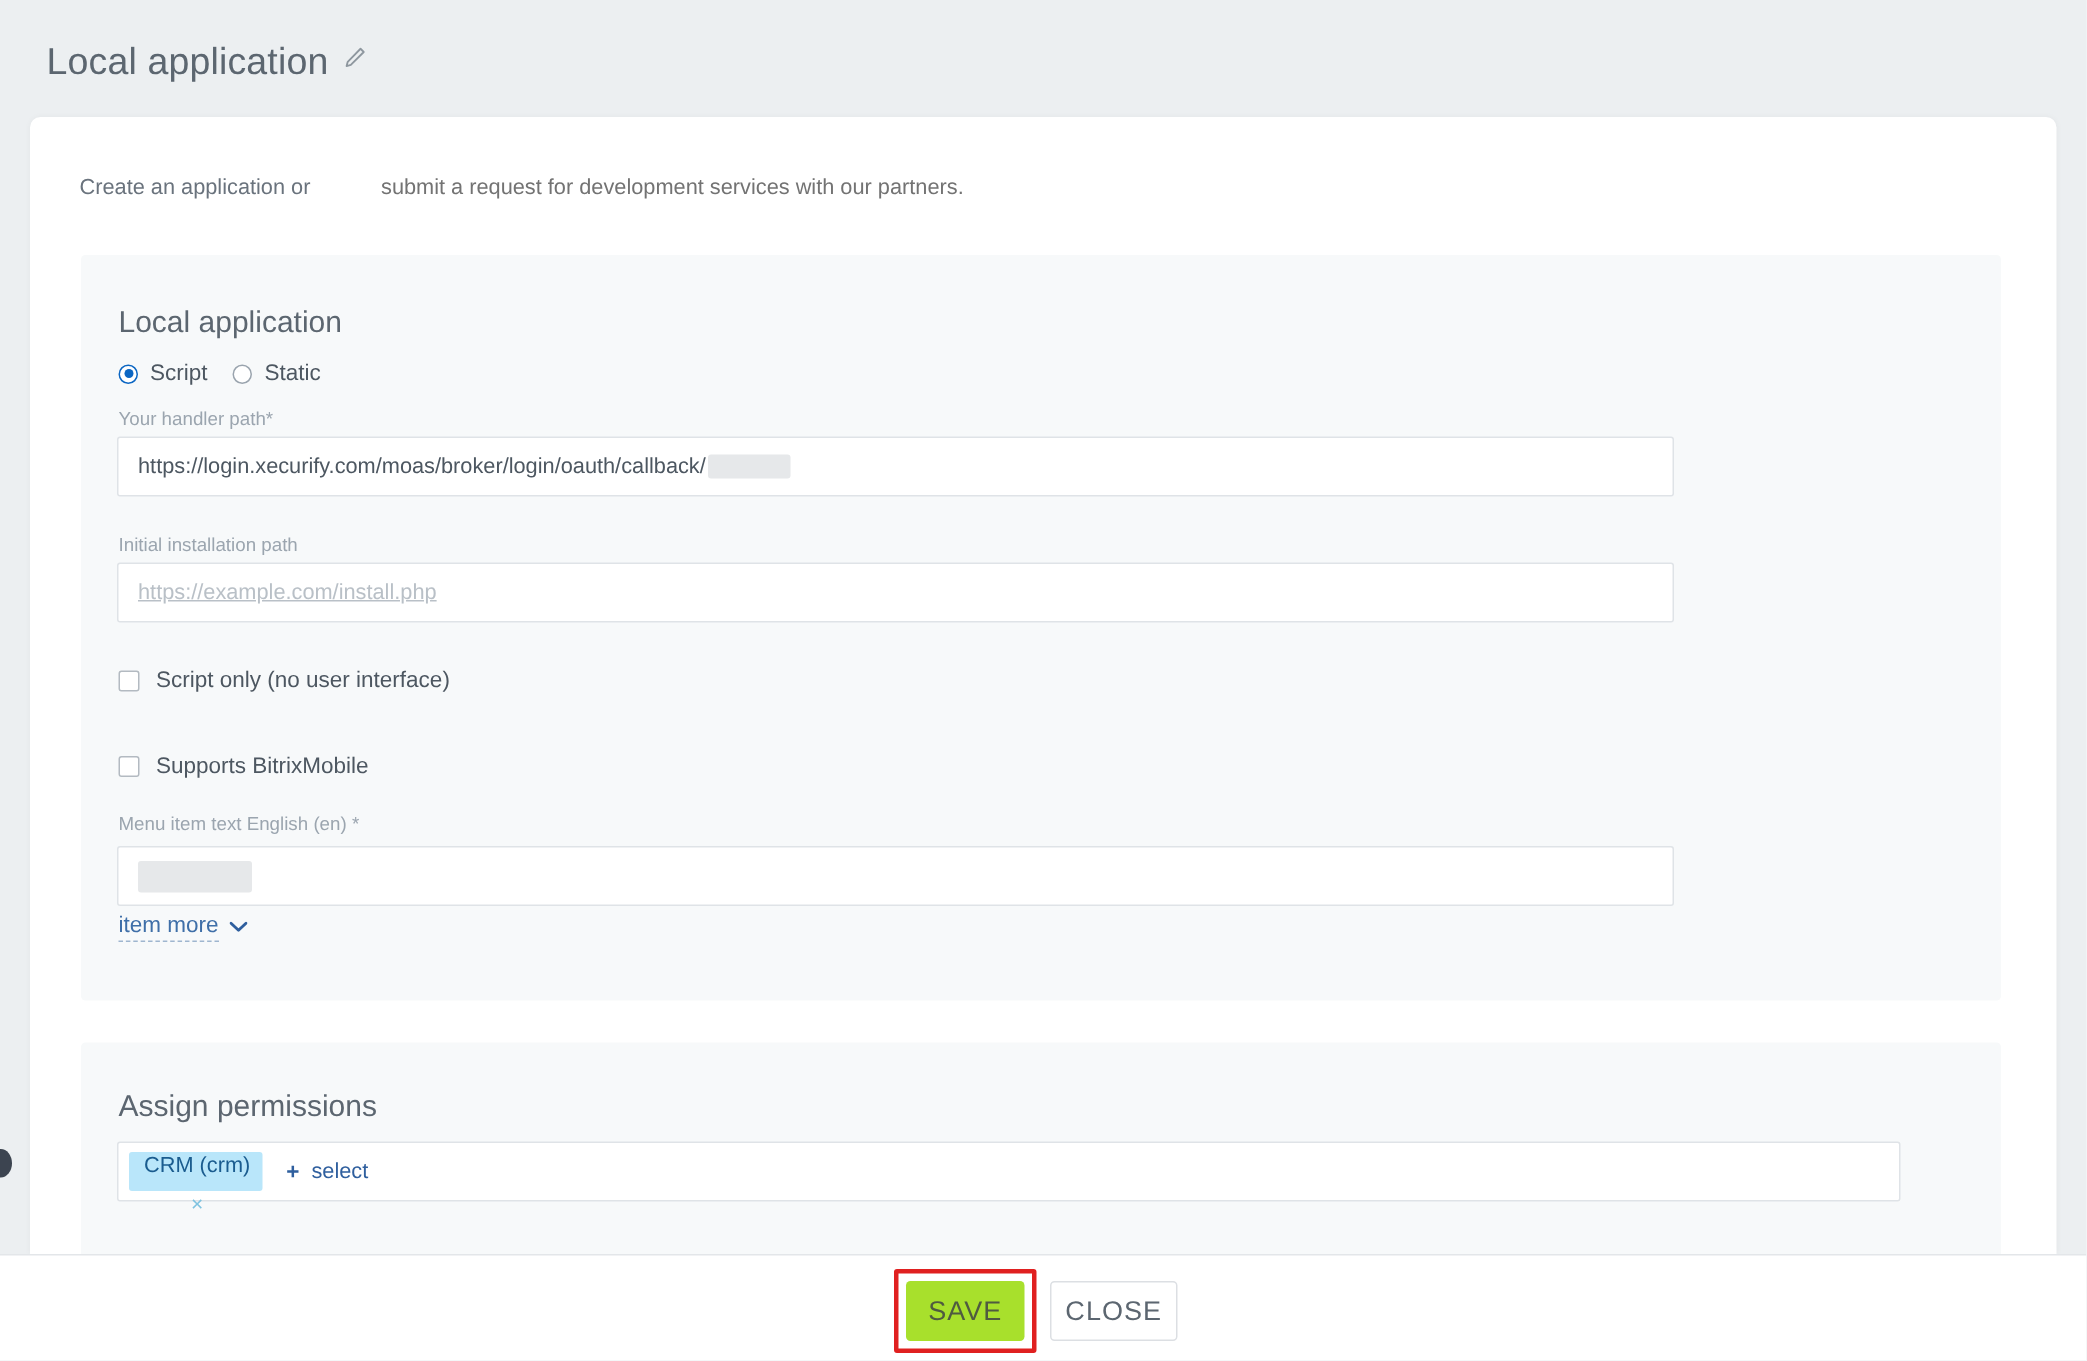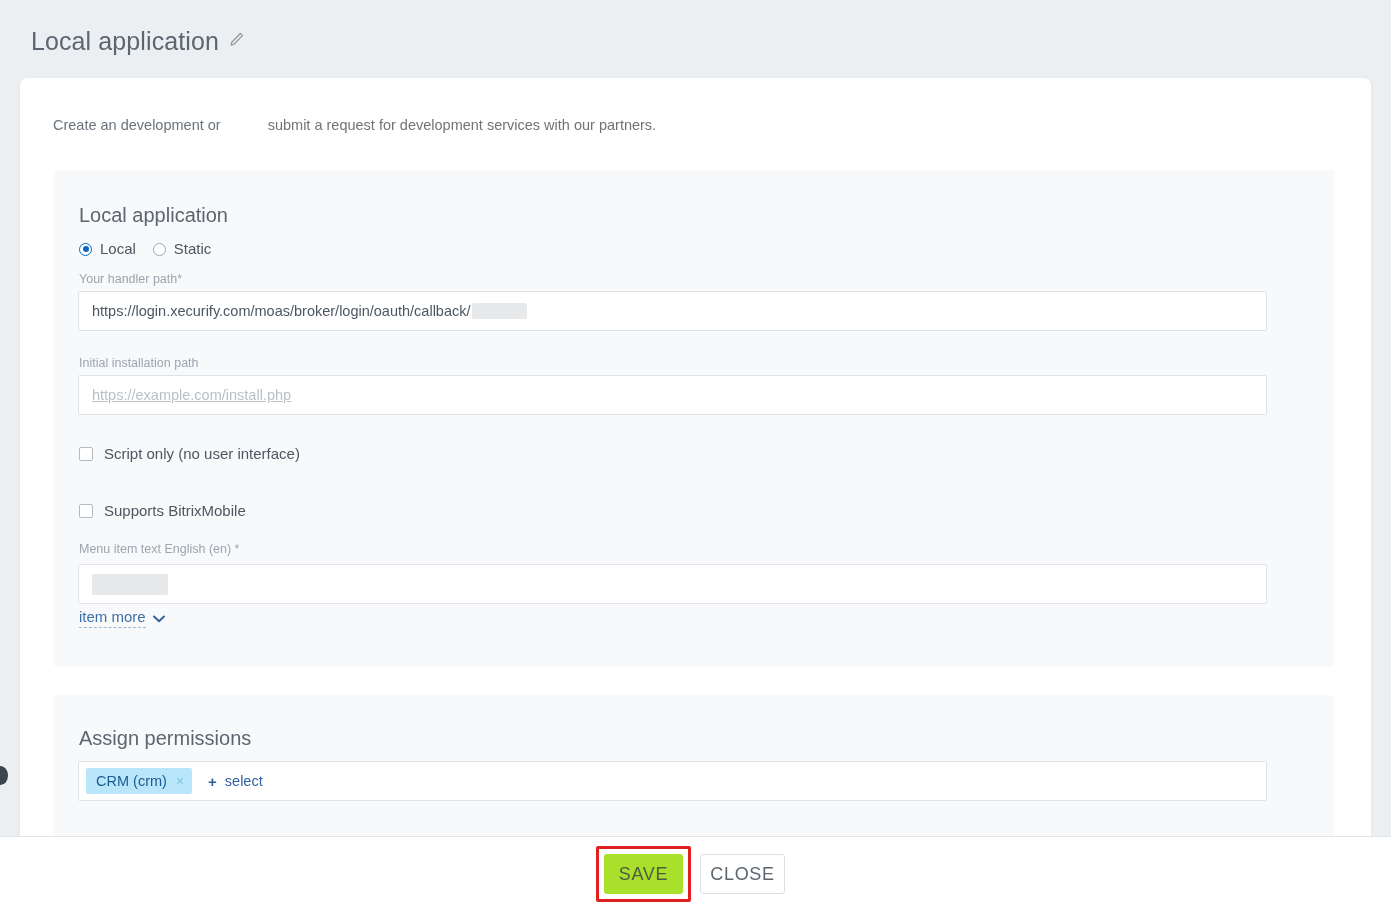--- a/index.html
+++ b/index.html
@@ -133,21 +133,21 @@
   .field-label {
     position: absolute;
     left: 25px;
     font-size: 12.5px;
     color: #9ba5af;
     line-height: 16px;
   }
   .input {
     position: absolute;
     left: 24px;
-    width: 1189px;
+    width: 1038px;
     height: 40px;
     background: #ffffff;
     border: 1px solid #dfe3e7;
     border-radius: 2px;
     display: flex;
     align-items: center;
     padding: 0 13px;
     font-size: 14.5px;
     color: #4d5761;
     overflow: hidden;
@@ -219,20 +219,21 @@
   }
   .chip {
     display: flex;
     align-items: center;
     gap: 9px;
     background: #b9e6fa;
     border-radius: 2px;
     height: 26px;
     padding: 0 8px 0 10px;
     cursor: pointer;
+    flex-direction: column;
   }
   .chip-text {
     font-size: 14.5px;
     color: #1a5c8f;
     line-height: 18px;
   }
   .chip-x {
     font-size: 14px;
     color: #7fc3e0;
     line-height: 14px;
@@ -322,31 +323,31 @@
       <svg width="15" height="15" viewBox="0 0 16 16">
         <path d="M12.1 1.6 L14.4 3.9 L5.2 13.1 L2.2 13.9 L3.0 10.9 Z" fill="none" stroke="#8e979f" stroke-width="1.3" stroke-linejoin="round"></path>
       </svg>
     </span>
   </div>
 </div>
 
 <div class="card">
 
   <div class="intro">
-    <span>Create an development or </span><a href="#">submit a request for development services with our partners.</a>
+    <span>Create an application or </span><a href="#">submit a request for development services with our partners.</a>
   </div>
 
   <div class="panel panel-app">
 
     <div class="panel-title">Local application</div>
 
     <div class="radio-row">
       <label class="radio-opt">
         <span class="radio checked"></span>
-        <span class="radio-label">Local</span>
+        <span class="radio-label">Script</span>
       </label>
       <label class="radio-opt">
         <span class="radio"></span>
         <span class="radio-label">Static</span>
       </label>
     </div>
 
     <div class="field-label" style="top:101px;">Your handler path*</div>
     <div class="input" style="top:121px;">
       <span>https://login.xecurify.com/moas/broker/login/oauth/callback/</span>

